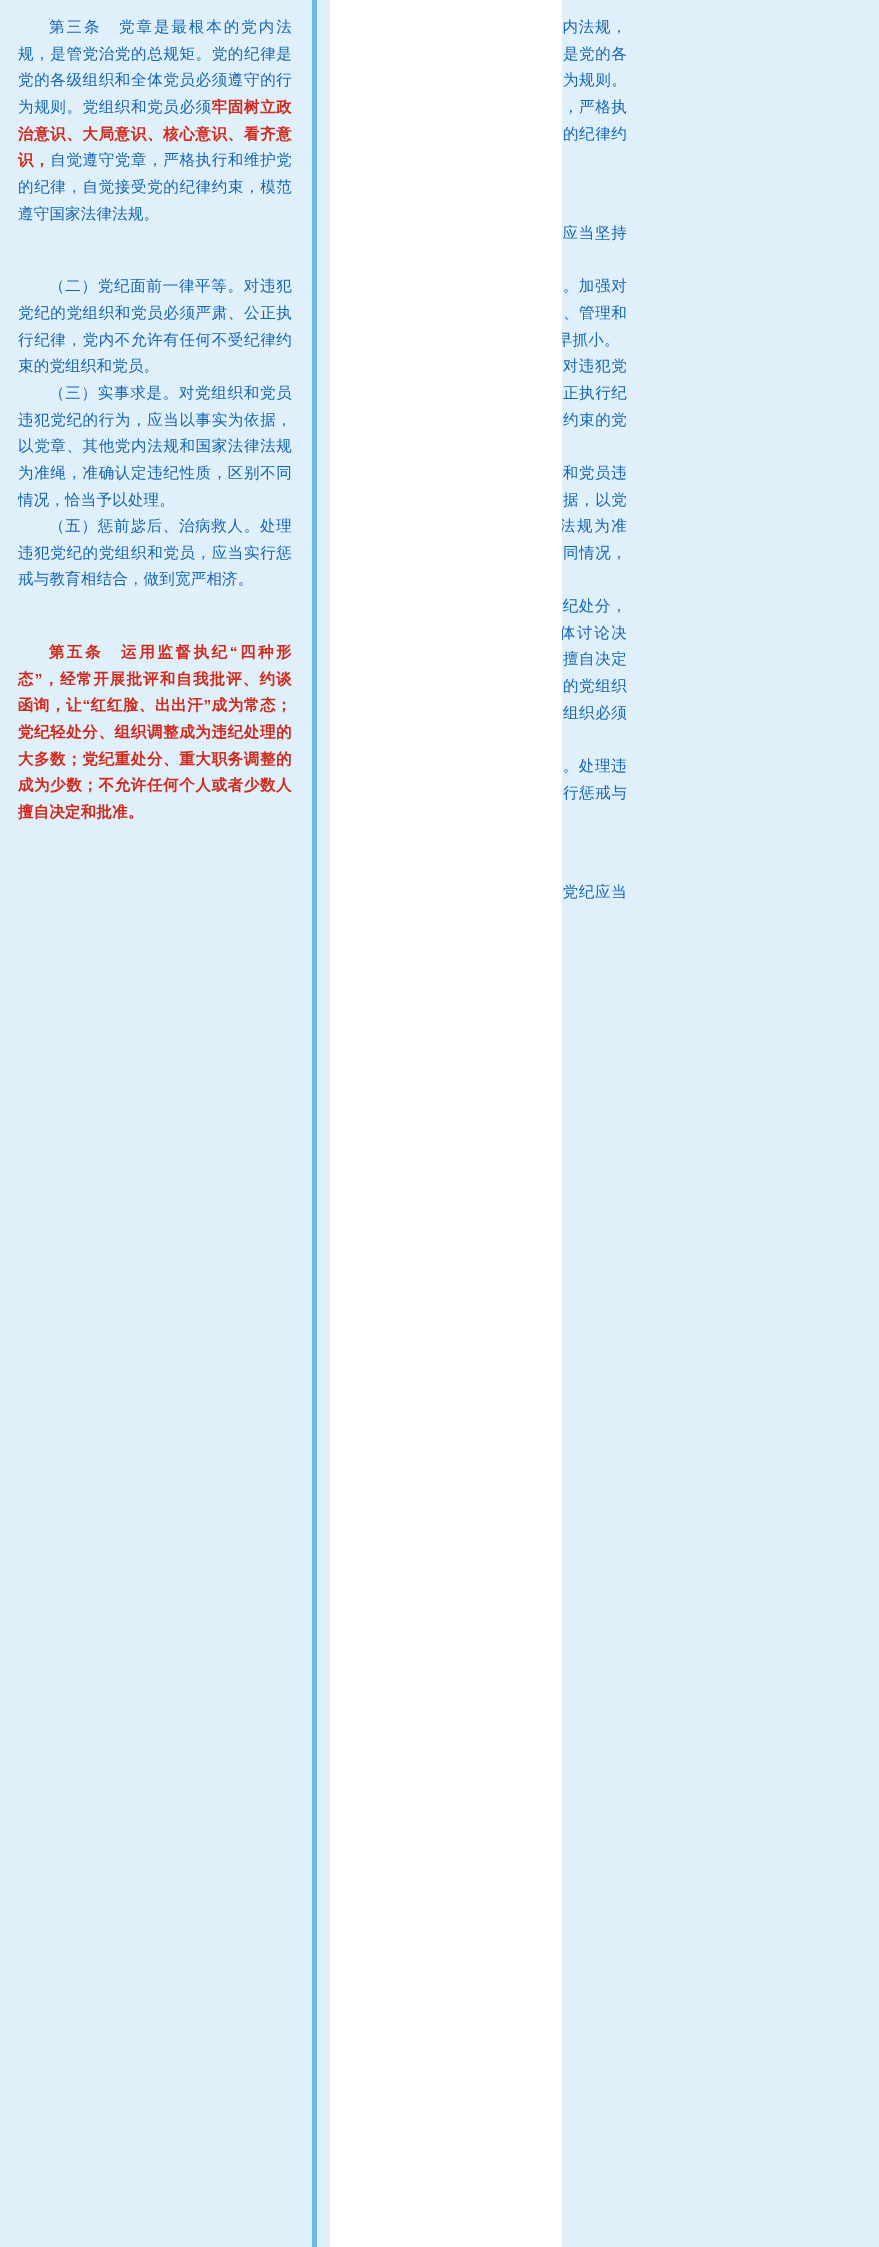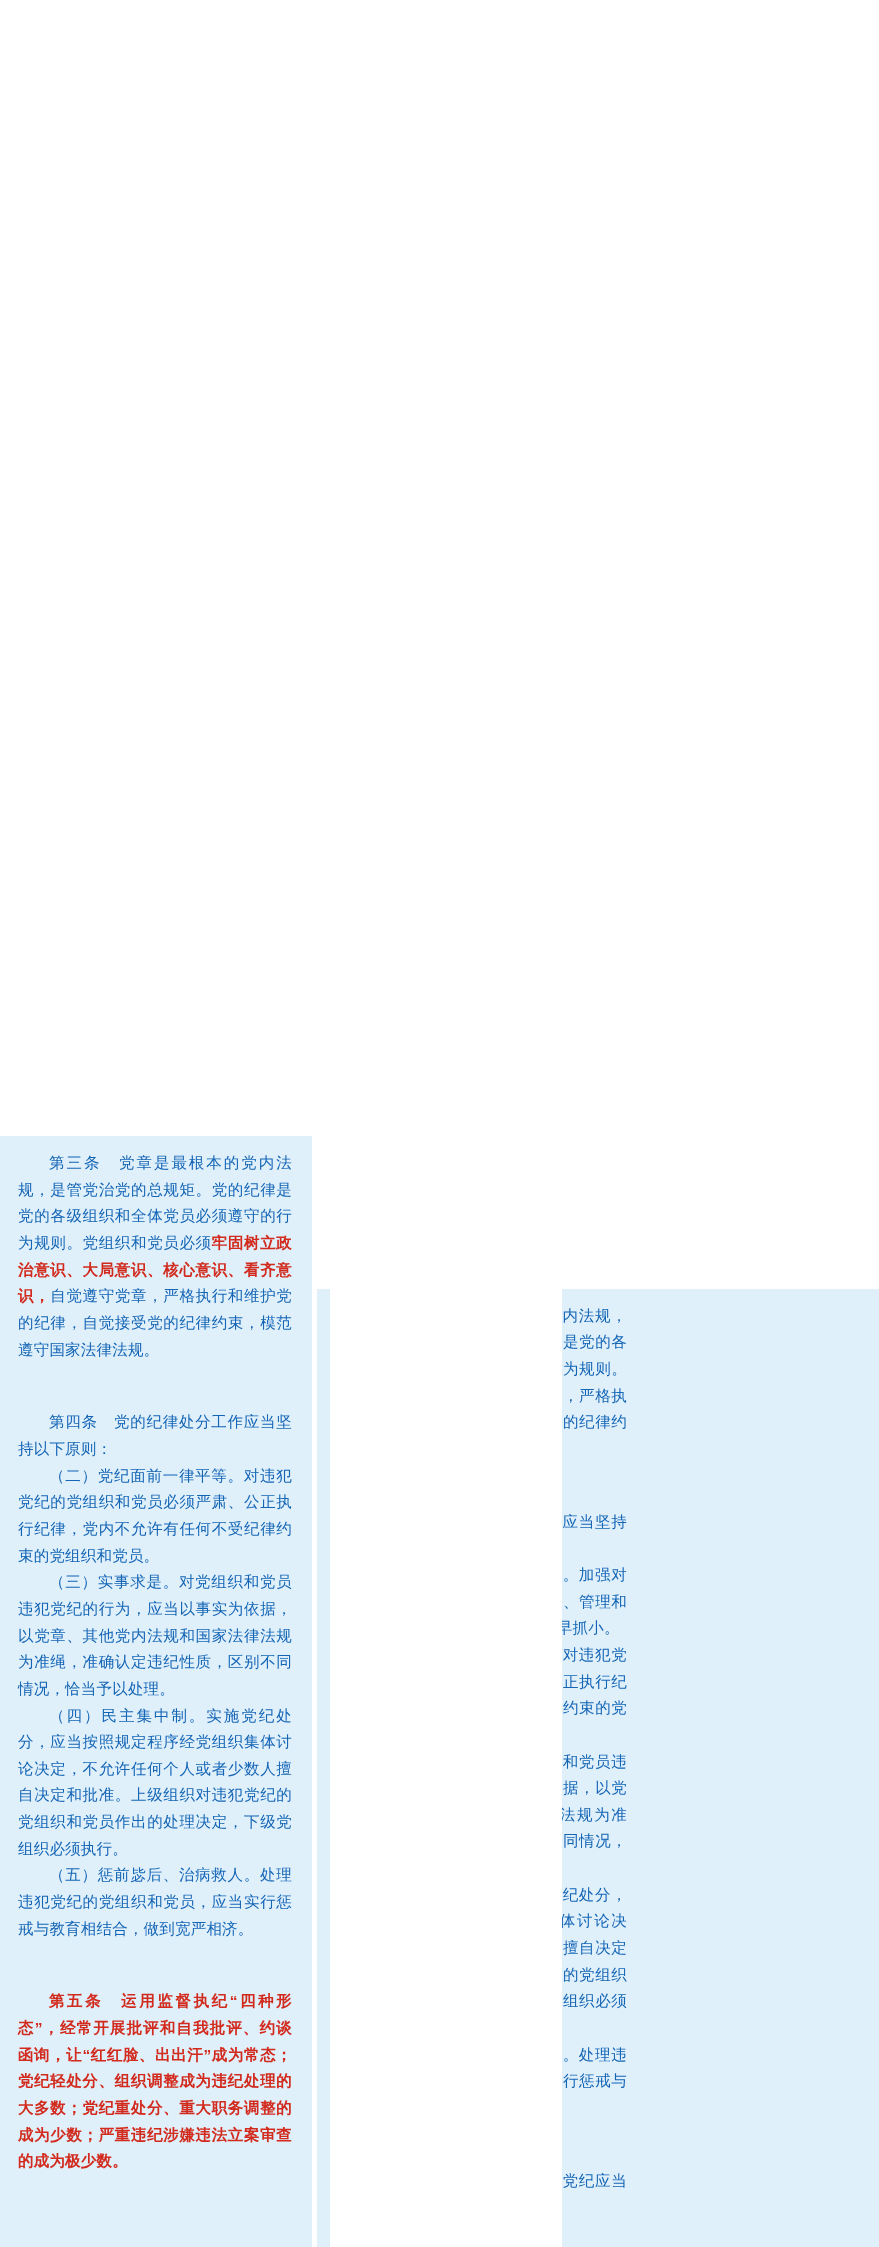--- a/index.html
+++ b/index.html
@@ -15,21 +15,20 @@
     width: 879px;
     height: 2247px;
     background: #ffffff;
     overflow: hidden;
   }
   .columns {
     display: flex;
     width: 879px;
     height: 2247px;
     box-sizing: border-box;
-    align-items: flex-end;
   }
   .col {
     box-sizing: border-box;
     position: relative;
   }
   .col-left {
     width: 312px;
     background: #dff0fb;
     padding: 14px 20px 0 18px;
   }
@@ -86,32 +85,30 @@
 </head>
 <body>
 
 <div class="page">
   <div class="columns">
 
     <div class="col col-left">
       <div id="left-content">
           <p class="para indent"><span>第三条</span><span>　党章是最根本的党内法规，是管党治党的总规矩。党的纪律是党的各级组织和全体党员必须遵守的行为规则。党组织和党员必须</span><span class="b">牢固树立政治意识、大局意识、核心意识、看齐意识，</span><span>自觉遵守党章，严格执行和维护党的纪律，自觉接受党的纪律约束，模范遵守国家法律法规。</span></p>
           <div class="gap-lg"></div>
-          <p class="para indent"><span>第四条</span><span>　党的纪律处分工作应当坚持以下原则：</span></p>
           <div class="" style="height: 0px;"></div>
           <div class="" style="height: 0px;"></div>
           <p class="para indent"><span>（二）党纪面前一律平等。对违犯党纪的党组织和党员必须严肃、公正执行纪律，党内不允许有任何不受纪律约束的党组织和党员。</span></p>
           <div class="" style="height: 0px;"></div>
           <p class="para indent"><span>（三）实事求是。对党组织和党员违犯党纪的行为，应当以事实为依据，以党章、其他党内法规和国家法律法规为准绳，准确认定违纪性质，区别不同情况，恰当予以处理。</span></p>
           <div class="" style="height: 0px;"></div>
-          <p class="para indent"><span>（四）民主集中制。实施党纪处分，应当按照规定程序经党组织集体讨论决定，不允许任何个人或者少数人擅自决定和批准。上级组织对违犯党纪的党组织和党员作出的处理决定，下级党组织必须执行。</span></p>
           <div class="" style="height: 0px;"></div>
           <p class="para indent"><span>（五）惩前毖后、治病救人。处理违犯党纪的党组织和党员，应当实行惩戒与教育相结合，做到宽严相济。</span></p>
           <div class="gap-lg"></div>
-          <p class="para indent"><span class="b">第五条　运用监督执纪“四种形态”，经常开展批评和自我批评、约谈函询，让“红红脸、出出汗”成为常态；党纪轻处分、组织调整成为违纪处理的大多数；党纪重处分、重大职务调整的成为少数；严重违纪涉嫌违法立案审查的成为极少数。</span></p>
+          <p class="para indent"><span class="b">第五条　运用监督执纪“四种形态”，经常开展批评和自我批评、约谈函询，让“红红脸、出出汗”成为常态；党纪轻处分、组织调整成为违纪处理的大多数；党纪重处分、重大职务调整的成为少数；不允许任何个人或者少数人擅自决定和批准。</span></p>
           <div class="gap-lg"></div>
           <div class="gap"></div>
         </div>
     </div>
 
     <div class="col-divider"></div>
 
     <div class="col col-right">
       <div class="col-right-inner" id="right-content">
           <p class="para indent"><span>第三条</span><span>　党章是最根本的党内法规，是管党治党的总规矩。党的纪律是党的各级组织和全体党员必须遵守的行为规则。党组织和党员必须自觉遵守党章，严格执行和维护党的纪律，自觉接受党的纪律约束，模范遵守国家法律法规。</span></p>

